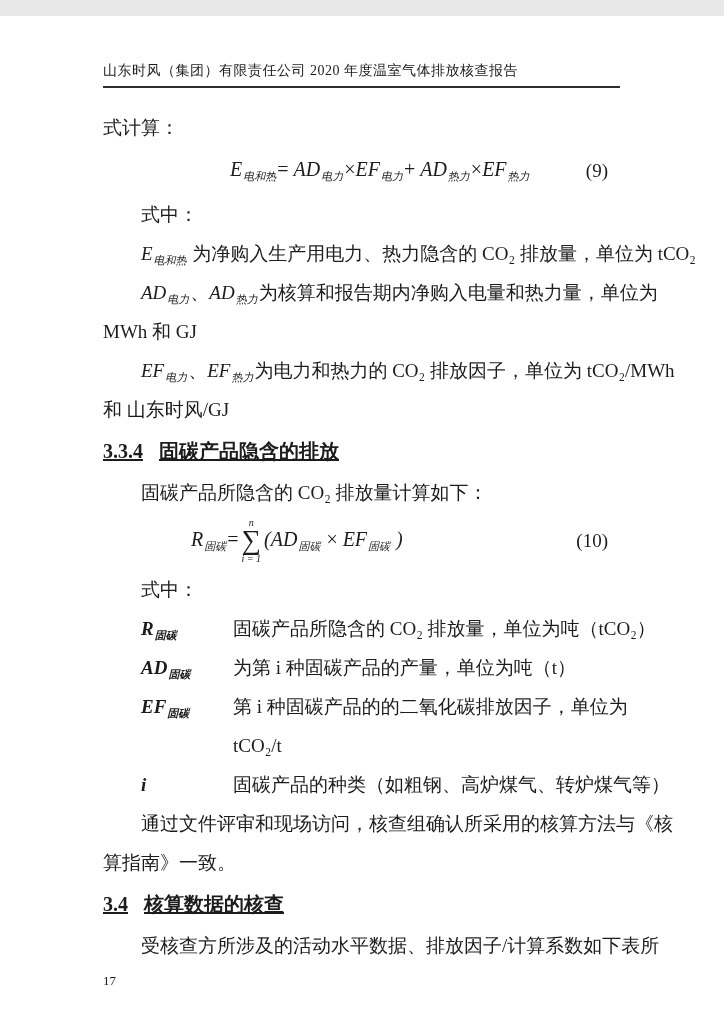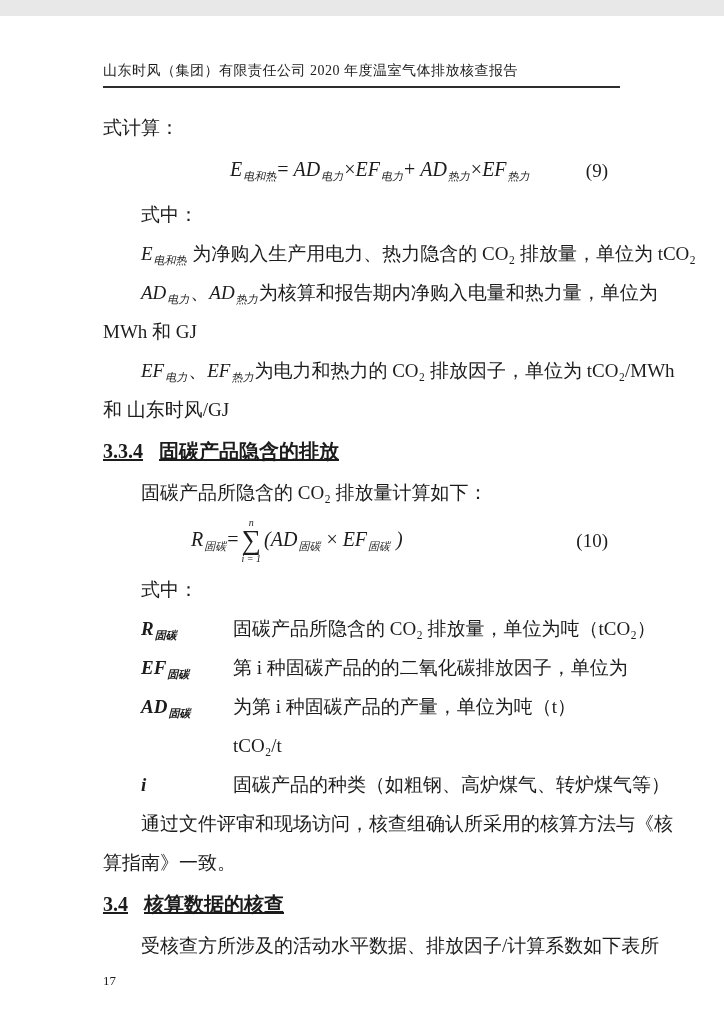--- a/index.html
+++ b/index.html
@@ -118,27 +118,27 @@
       </div>
 
       <div class="line ind"><span>式中：</span></div>
 
       <div class="defrow">
         <span class="term"><span class="seg-i">R</span><span class="seg-sub">固碳</span></span>
         <span class="def"><span>固碳产品所隐含的 CO₂ 排放量，单位为吨（tCO₂）</span></span>
       </div>
 
       <div class="defrow">
-        <span class="term"><span class="seg-i">EF</span><span class="seg-sub">固碳</span></span>
-        <span class="def"><span>第 i 种固碳产品的的二氧化碳排放因子，单位为</span></span>
+        <span class="term"><span class="seg-i">AD</span><span class="seg-sub">固碳</span></span>
+        <span class="def"><span>为第 i 种固碳产品的产量，单位为吨（t）</span></span>
       </div>
 
       <div class="defrow">
-        <span class="term"><span class="seg-i">AD</span><span class="seg-sub">固碳</span></span>
-        <span class="def"><span>为第 i 种固碳产品的产量，单位为吨（t）</span></span>
+        <span class="term"><span class="seg-i">EF</span><span class="seg-sub">固碳</span></span>
+        <span class="def"><span>第 i 种固碳产品的的二氧化碳排放因子，单位为</span></span>
       </div>
 
       <div class="defrow">
         <span class="term"></span>
         <span class="def"><span>tCO₂/t</span></span>
       </div>
 
       <div class="defrow">
         <span class="term"><span class="seg-i">i</span></span>
         <span class="def"><span>固碳产品的种类（如粗钢、高炉煤气、转炉煤气等）</span></span>

